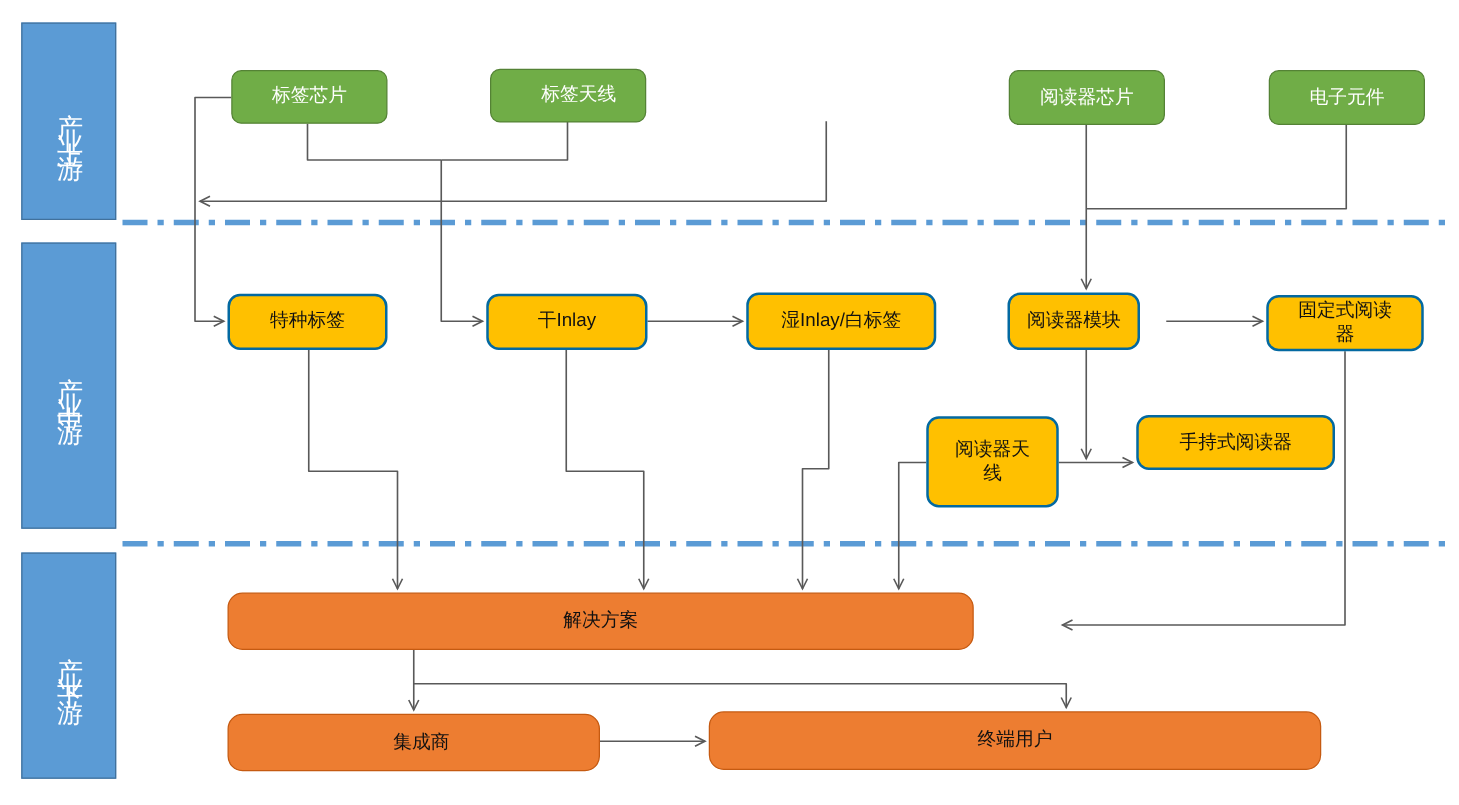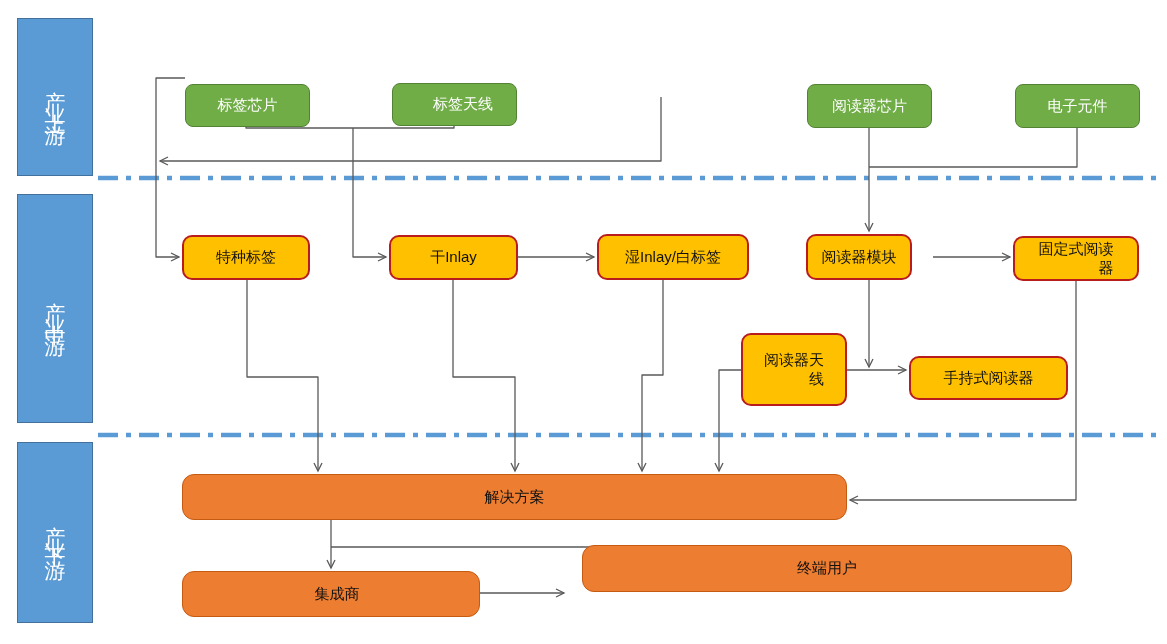--- a/index.html
+++ b/index.html
@@ -16,26 +16,24 @@
     display:flex;align-items:center;justify-content:center;
     text-align:center;
     white-space:pre-line;
     box-sizing:border-box;
     line-height:1.25;
     font-size:15px;
   }
   .node-green{
     background:#70AD47;border:1.5px solid #548235;border-radius:8px;
     color:#ffffff;
-    margin-top:28px;
   }
   .node-gold{
-    background:#FFC000;border:2px solid #b91c1c;border-radius:10px;
+    background:#FFC000;border:2px solid #0369a1;border-radius:10px;
     color:#111111;
-    text-align:right;
   }
   .node-orange{
     background:#ED7D31;border:1.5px solid #C55A11;border-radius:12px;
     color:#111111;
   }
   .lane{
     position:absolute;
     display:flex;align-items:center;justify-content:center;
     background:#5B9BD5;border:1.5px solid #41719C;
     color:#ffffff;font-size:21px;
@@ -109,19 +107,19 @@
   <div class="node node-green" style="left:1015px;top:56px;width:125px;height:44px;">电子元件</div>
 
   <div class="node node-gold" style="left:182px;top:235px;width:128px;height:45px;">特种标签</div>
   <div class="node node-gold" style="left:389px;top:235px;width:129px;height:45px;">干Inlay</div>
   <div class="node node-gold" style="left:597px;top:234px;width:152px;height:46px;">湿Inlay/白标签</div>
   <div class="node node-gold" style="left:806px;top:234px;width:106px;height:46px;">阅读器模块</div>
   <div class="node node-gold" style="left:741px;top:333px;width:106px;height:73px;">阅读器天
 线</div>
   <div class="node node-gold" style="left:1013px;top:236px;width:126px;height:45px;">固定式阅读
 器</div>
-  <div class="node node-gold" style="left:909px;top:356px;width:159px;height:44px;">手持式阅读器</div>
+  <div class="node node-gold" style="left:909px;top:332px;width:159px;height:44px;">手持式阅读器</div>
 
-  <div class="node node-orange" style="left:182px;top:474px;width:665px;height:46px;">解决方案</div>
+  <div class="node node-orange" style="left:182px;top:474px;width:597px;height:46px;">解决方案</div>
   <div class="node node-orange" style="left:182px;top:571px;width:298px;height:46px;padding-left:12px;">集成商</div>
-  <div class="node node-orange" style="left:567px;top:545px;width:490px;height:47px;margin-left:15px;">终端用户</div>
+  <div class="node node-orange" style="left:567px;top:569px;width:490px;height:47px;">终端用户</div>
 
 </div>
 
 </body></html>

